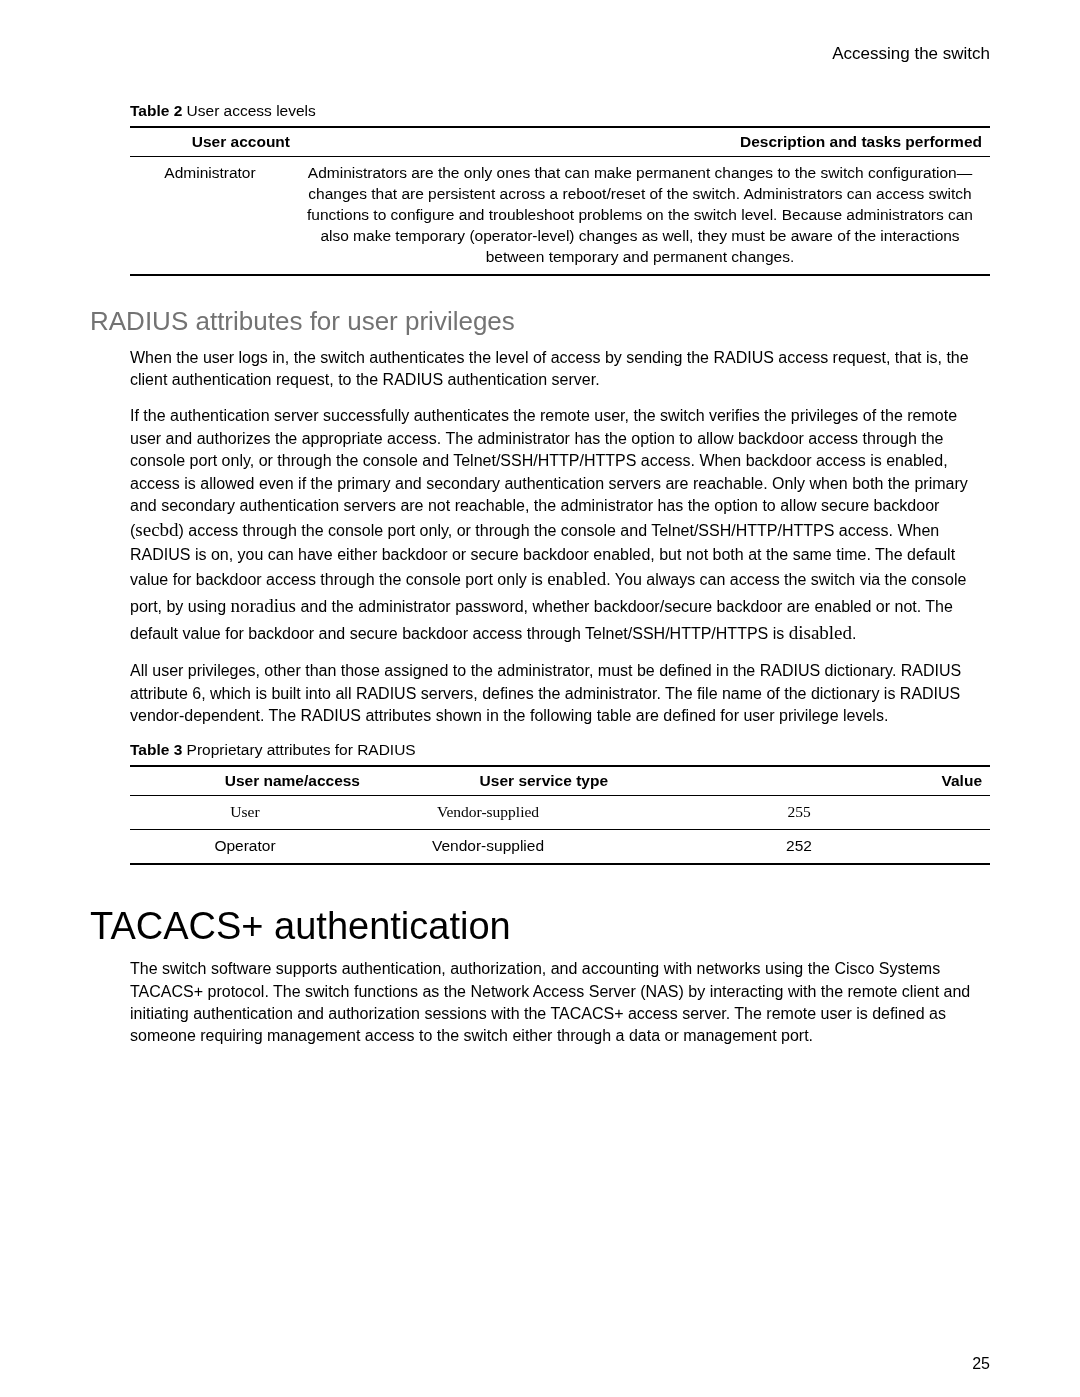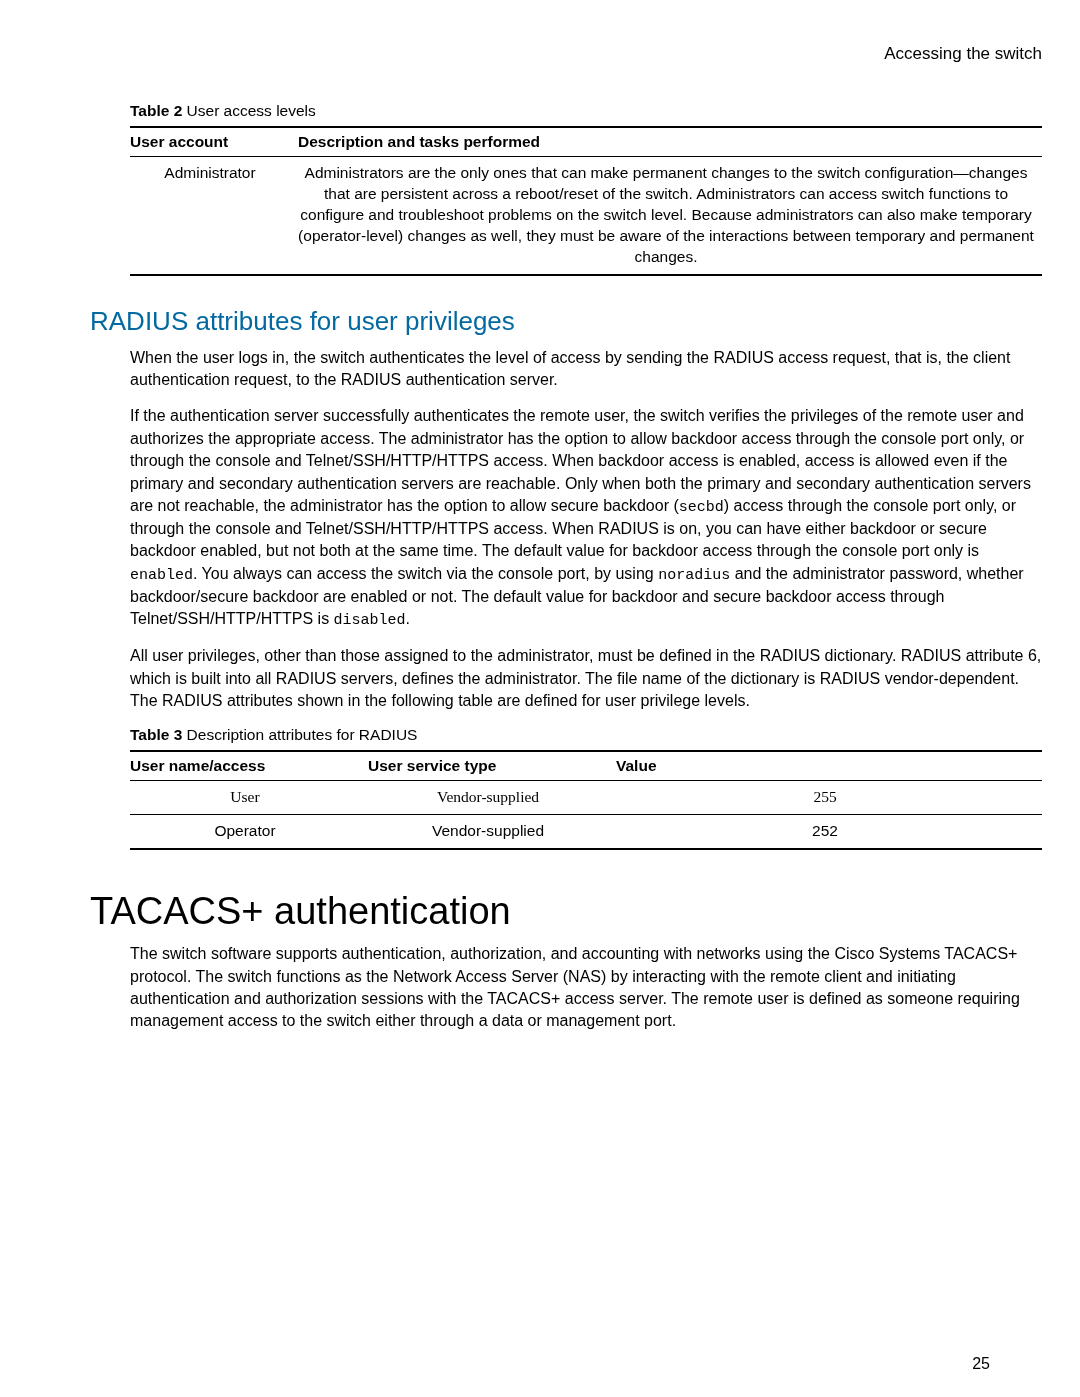--- a/index.html
+++ b/index.html
@@ -7,21 +7,21 @@
     margin: 0;
     padding: 0;
     background: #ffffff;
     width: 1080px;
   }
   .page {
     width: 1080px;
     height: 1397px;
     position: relative;
     box-sizing: border-box;
-    padding: 44px 38px 0 90px;
+    padding: 44px 90px 0 90px;
     font-family: "Futura", "Trebuchet MS", "Segoe UI", Arial, sans-serif;
     color: #000;
   }
   .running-head {
     text-align: right;
     font-size: 17px;
     font-weight: 300;
     margin-bottom: 38px;
   }
   .caption {
@@ -31,21 +31,21 @@
   }
   .caption b { font-weight: 700; }
   table.doc {
     width: 100%;
     border-collapse: collapse;
     font-size: 15.5px;
     border-top: 2.5px solid #000;
     border-bottom: 2.5px solid #000;
   }
   table.doc th {
-    text-align: left;
+    text-align: right;
     font-weight: 700;
     border-bottom: 1.5px solid #000;
     padding: 5px 8px 5px 0;
     vertical-align: top;
   }
   table.doc td {
     padding: 6px 8px 6px 0;
     vertical-align: top;
     font-weight: 300;
     line-height: 1.35;
@@ -63,22 +63,22 @@
     font-weight: 300;
     margin: 40px 0 10px 0;
   }
   p.body {
     font-size: 16px;
     line-height: 1.4;
     margin: 0 0 14px 40px;
     font-weight: 300;
   }
   code, .mono {
-    font-family: Liberation Mono, monospace;
-    font-size: 15px;
+    font-family: Liberation Serif, serif;
+    font-size: 19px;
   }
   .pagenum {
     position: absolute;
     bottom: 24px;
     right: 90px;
     font-size: 16px;
     font-weight: 300;
   }
   .col-ua { width: 160px; }
   .col-un { width: 230px; }
@@ -104,33 +104,33 @@
       </thead>
       <tbody>
         <tr>
           <td>Administrator</td>
           <td>Administrators are the only ones that can make permanent changes to the switch configuration—changes that are persistent across a reboot/reset of the switch. Administrators can access switch functions to configure and troubleshoot problems on the switch level. Because administrators can also make temporary (operator-level) changes as well, they must be aware of the interactions between temporary and permanent changes.</td>
         </tr>
       </tbody>
     </table>
   </div>
 
-  <h2 class="sub" style="color:#0369a1">RADIUS attributes for user privileges</h2>
+  <h2 class="sub" style="color:#737373">RADIUS attributes for user privileges</h2>
 
   <p class="body">When the user logs in, the switch authenticates the level of access by sending the RADIUS access request, that is, the client authentication request, to the RADIUS authentication server.</p>
 
   <p class="body">
     <span>If the authentication server successfully authenticates the remote user, the switch verifies the privileges of the remote user and authorizes the appropriate access. The administrator has the option to allow backdoor access through the console port only, or through the console and Telnet/SSH/HTTP/HTTPS access. When backdoor access is enabled, access is allowed even if the primary and secondary authentication servers are reachable. Only when both the primary and secondary authentication servers are not reachable, the administrator has the option to allow secure backdoor (</span><code>secbd</code><span>) access through the console port only, or through the console and Telnet/SSH/HTTP/HTTPS access. When RADIUS is on, you can have either backdoor or secure backdoor enabled, but not both at the same time. The default value for backdoor access through the console port only is </span><code>enabled</code><span>. You always can access the switch via the console port, by using </span><code>noradius</code><span> and the administrator password, whether backdoor/secure backdoor are enabled or not. The default value for backdoor and secure backdoor access through Telnet/SSH/HTTP/HTTPS is </span><code>disabled</code><span>.</span>
   </p>
 
   <p class="body">All user privileges, other than those assigned to the administrator, must be defined in the RADIUS dictionary. RADIUS attribute 6, which is built into all RADIUS servers, defines the administrator. The file name of the dictionary is RADIUS vendor-dependent. The RADIUS attributes shown in the following table are defined for user privilege levels.</p>
 
   <div class="indent">
     <p class="caption">
-      <b>Table 3</b><span>  Description attributes for RADIUS</span>
+      <b>Table 3</b><span>  Proprietary attributes for RADIUS</span>
     </p>
     <table class="doc">
       <thead>
         <tr>
           <th class="col-un">User name/access</th>
           <th class="col-us">User service type</th>
           <th>Value</th>
         </tr>
       </thead>
       <tbody>

